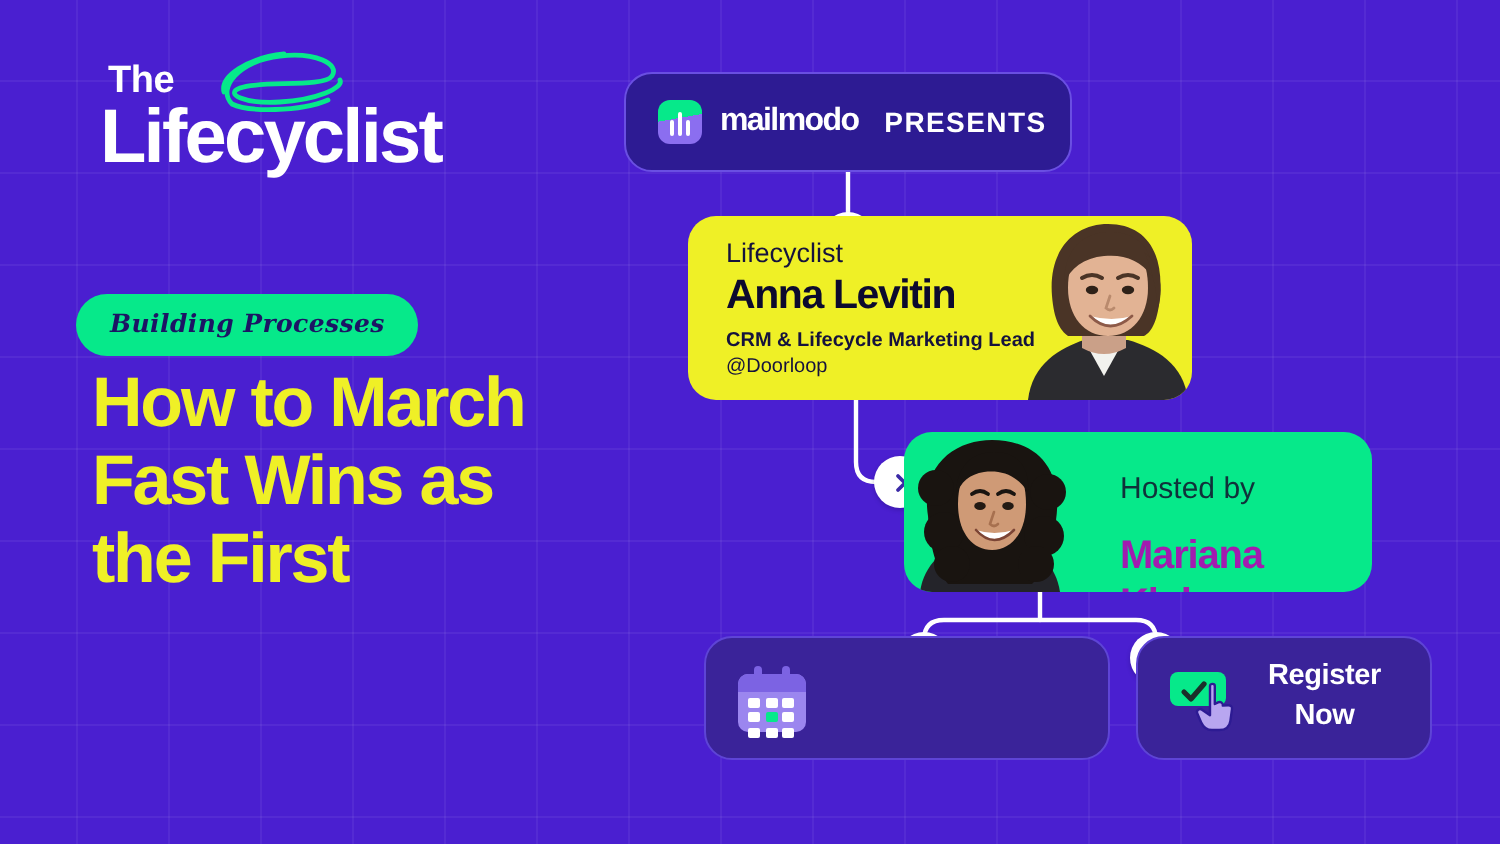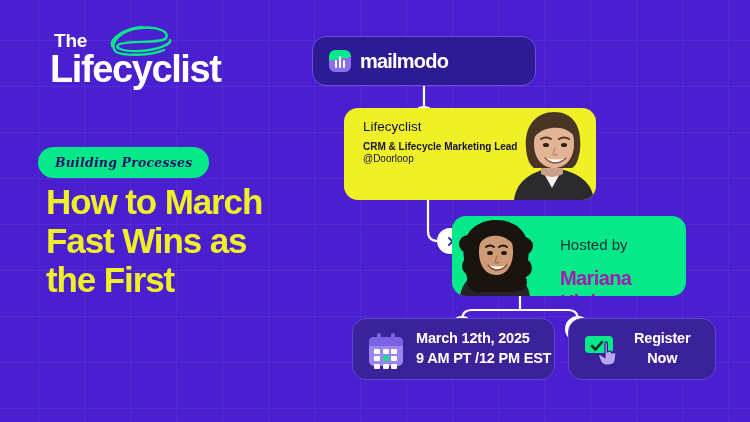--- a/index.html
+++ b/index.html
@@ -73,21 +73,21 @@
   .mm-icon{
     width:22px;height:22px;border-radius:6px;
     background:linear-gradient(170deg,#06e98a 0%,#06e98a 42%,#8b6ef0 42%,#8b6ef0 100%);
     display:flex;align-items:flex-end;justify-content:center;gap:1.5px;
     padding-bottom:4px;box-sizing:border-box;
   }
   .mm-icon i{display:block;width:2.6px;background:#ffffff;border-radius:1px;}
   .mm-icon i:nth-child(1){height:8px;}
   .mm-icon i:nth-child(2){height:12px;}
   .mm-icon i:nth-child(3){height:8px;}
-  .mm-word{color:#ffffff;font-size:20px;font-weight:700;letter-spacing:-.8px;}
+  .mm-word{color:#ffffff;font-size:16px;font-weight:700;letter-spacing:-.8px;}
   .mm-presents{color:#ffffff;font-size:14px;font-weight:600;letter-spacing:.7px;margin-left:4px;}
 
   
   #card-speaker{
     left:344px;top:108px;width:252px;height:92px;
     background:#eff026;border-radius:14px;overflow:hidden;
   }
   #card-speaker .txt{position:absolute;left:19px;top:12px;width:160px;}
   .sp-role{color:#15123d;font-size:13.5px;font-weight:400;line-height:1.1;}
   .sp-name{color:#0c0a2e;font-size:20.5px;font-weight:700;letter-spacing:-.7px;margin-top:2px;line-height:1.1;}
@@ -193,25 +193,27 @@
     </svg>
   </div>
 
   <div class="card" id="card-mailmodo">
     <div class="mm-icon">
       <i></i>
         <i></i>
         <i></i>
     </div>
     <div class="mm-word">mailmodo</div>
+    <div class="mm-presents">PRESENTS</div>
   </div>
 
   <div class="card" id="card-speaker">
     <div class="txt">
       <div class="sp-role">Lifecyclist</div>
+      <div class="sp-name">Anna Levitin</div>
       <div class="sp-title"><span>CRM &amp; Lifecycle Marketing Lead</span> <span class="reg">@Doorloop</span></div>
     </div>
     <div class="photo" id="photo-anna">
       <svg width="88" height="92" viewBox="0 0 88 92">
         <defs>
           <clipPath id="clipA">
               <rect x="0" y="0" width="88" height="92"></rect>
             </clipPath>
         </defs>
         <g clip-path="url(#clipA)">
@@ -294,24 +296,20 @@
           <b></b>
           <b></b>
         <b></b>
           <b class="on"></b>
           <b></b>
         <b></b>
           <b></b>
           <b></b>
       </div>
     </div>
-    <div class="bc-text">
-      <div>March 12th, 2025</div>
-      <div>9 AM PT /12 PM EST</div>
-    </div>
   </div>
 
   <div class="card bcard" id="card-register">
     <div class="reg-ic">
       <div class="box"></div>
       <svg class="chk" width="14" height="12" viewBox="0 0 14 12">
         <path d="M2 6 L5.5 9.5 L12 2" fill="none" stroke="#1b2f2a" stroke-width="2.6" stroke-linecap="round" stroke-linejoin="round"></path>
       </svg>
       <svg class="hand" width="22" height="25" viewBox="0 0 22 25">
         <path d="M8 2 C8 0.6 10.4 0.6 10.4 2 L10.4 11 L12 10.2 C13.4 9.6 14.6 10.6 14.4 11.8

